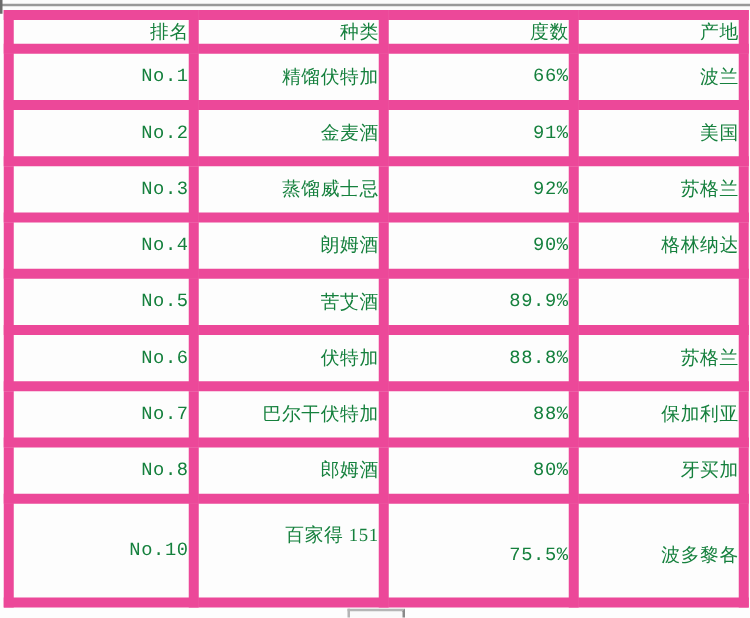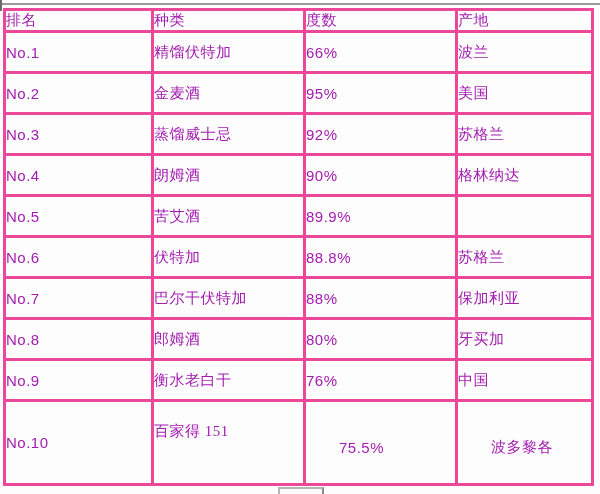--- a/index.html
+++ b/index.html
@@ -21,35 +21,35 @@
     position: absolute; left: 0; top: 0;
     width: 2px; height: 11px; background: #6b6b6b;
   }
 
   table.rank-table {
     position: absolute; left: 3px; top: 8px;
     width: 588px; height: 478px;
     border-collapse: collapse; table-layout: fixed;
   }
   .rank-table th, .rank-table td {
-    border: 3px solid #ec4899;
-    text-align: left; vertical-align: middle;
-    color: #a21caf;
+    border: 8px solid #ec4899;
+    text-align: right; vertical-align: middle;
+    color: #15803d;
     font-weight: 400;
     font-size: 15px;
     letter-spacing: 0.5px;
     overflow: hidden; white-space: nowrap;
   }
   
   .cjk {
     font-family: "Liberation Serif", "DejaVu Serif", serif;
     font-size: 16px;
   }
   
-  .lat { font-family: Liberation Sans, sans-serif; font-size: 15px; }
+  .lat { font-family: Liberation Mono, monospace; font-size: 15px; }
 
   
   td.nudge-up  { padding-bottom: 23px; }
   td.nudge-dn  { padding-top: 9px; padding-left: 33px; }
 
   
   .bottom-box {
     position: absolute; left: 278px; top: 487px;
     width: 46px; height: 12px;
     background: #fafafa;
@@ -83,21 +83,21 @@
     <tbody>
       <tr>
         <td class="lat">No.1</td>
         <td class="cjk">精馏伏特加</td>
         <td class="lat">66%</td>
         <td class="cjk">波兰</td>
       </tr>
       <tr>
         <td class="lat">No.2</td>
         <td class="cjk">金麦酒</td>
-        <td class="lat">95%</td>
+        <td class="lat">91%</td>
         <td class="cjk">美国</td>
       </tr>
       <tr>
         <td class="lat">No.3</td>
         <td class="cjk">蒸馏威士忌</td>
         <td class="lat">92%</td>
         <td class="cjk">苏格兰</td>
       </tr>
       <tr>
         <td class="lat">No.4</td>
@@ -123,26 +123,20 @@
         <td class="lat">88%</td>
         <td class="cjk">保加利亚</td>
       </tr>
       <tr>
         <td class="lat">No.8</td>
         <td class="cjk">郎姆酒</td>
         <td class="lat">80%</td>
         <td class="cjk">牙买加</td>
       </tr>
       <tr>
-        <td class="lat">No.9</td>
-        <td class="cjk">衡水老白干</td>
-        <td class="lat">76%</td>
-        <td class="cjk">中国</td>
-      </tr>
-      <tr>
         <td class="lat">No.10</td>
         <td class="cjk nudge-up">百家得 151</td>
         <td class="lat nudge-dn">75.5%</td>
         <td class="cjk nudge-dn">波多黎各</td>
       </tr>
     </tbody>
   </table>
 
   <div class="bottom-box"></div>
 

